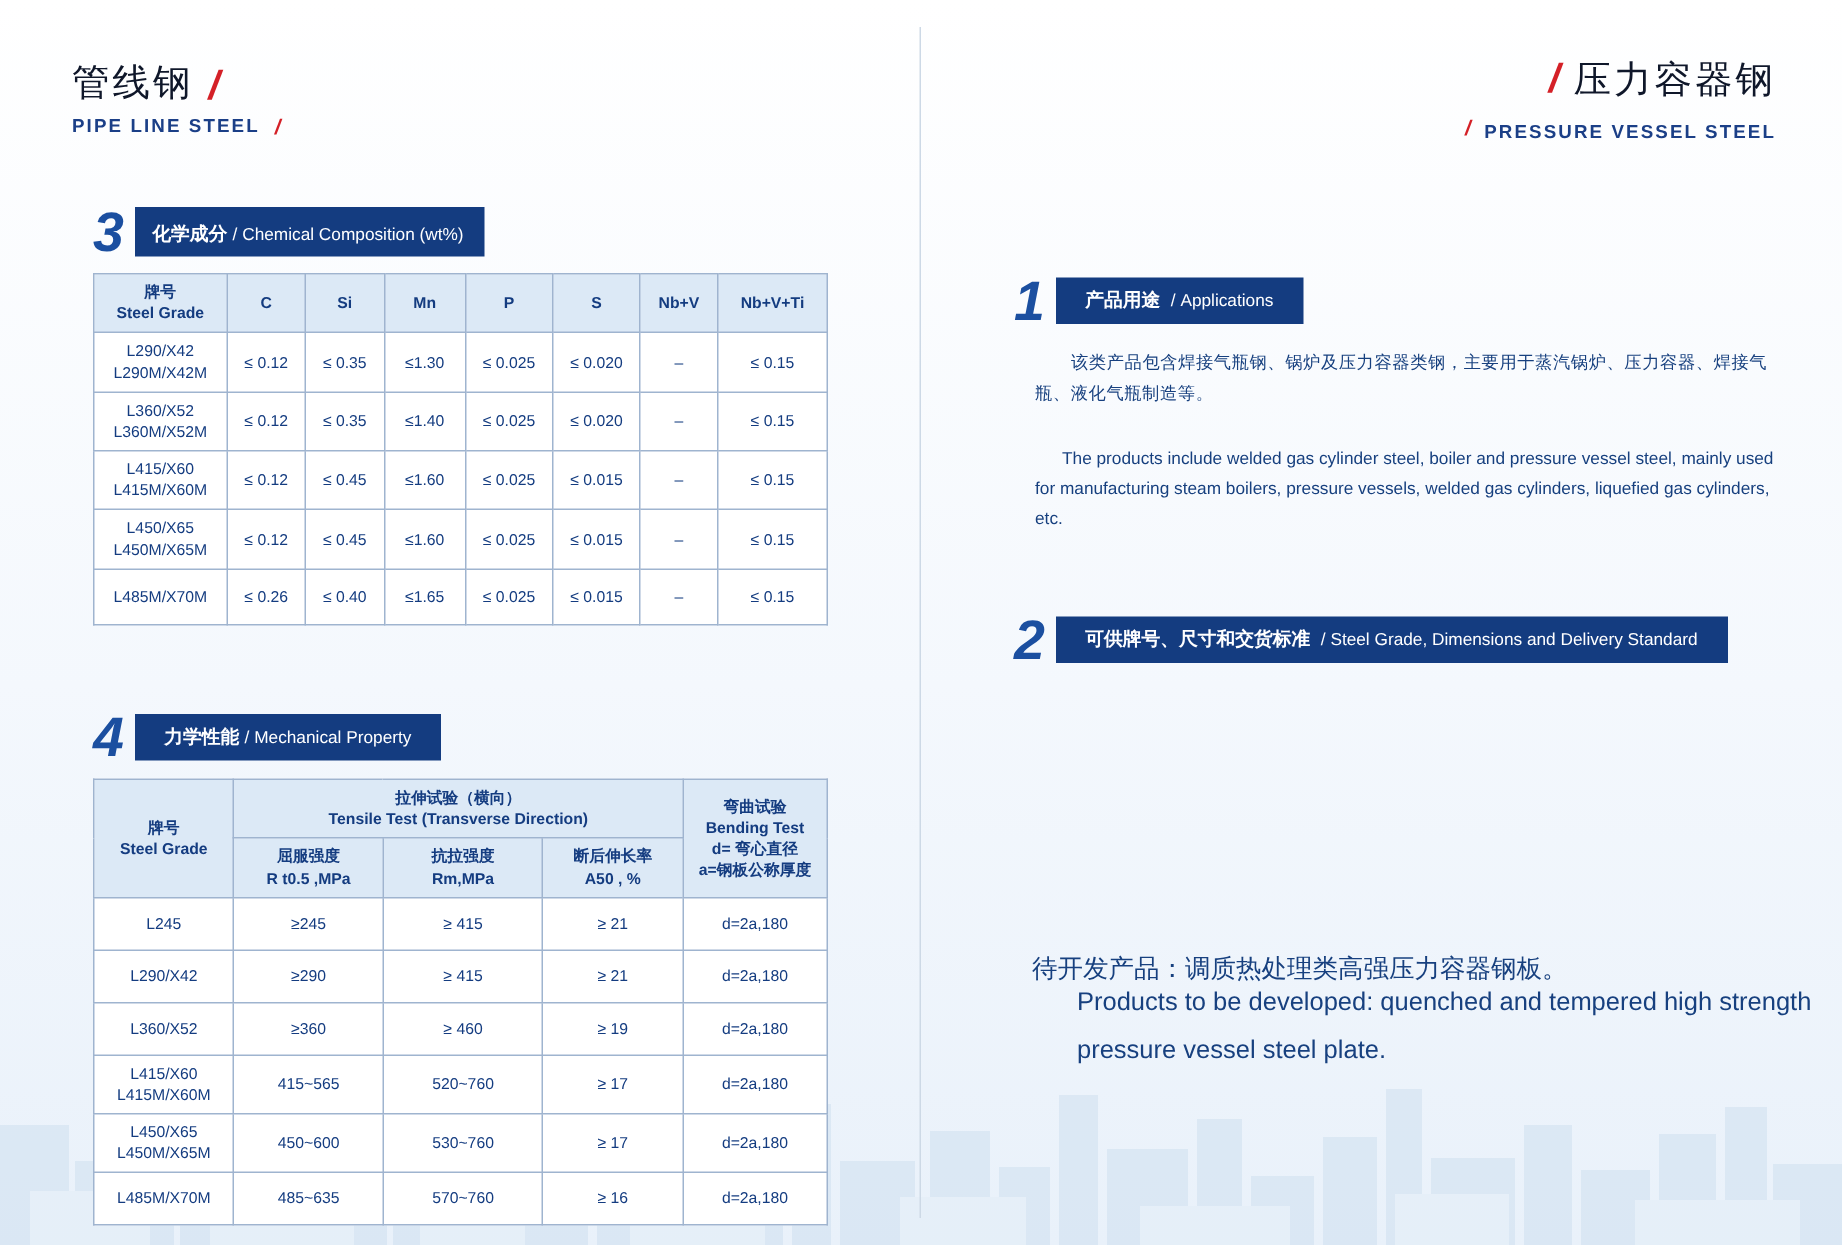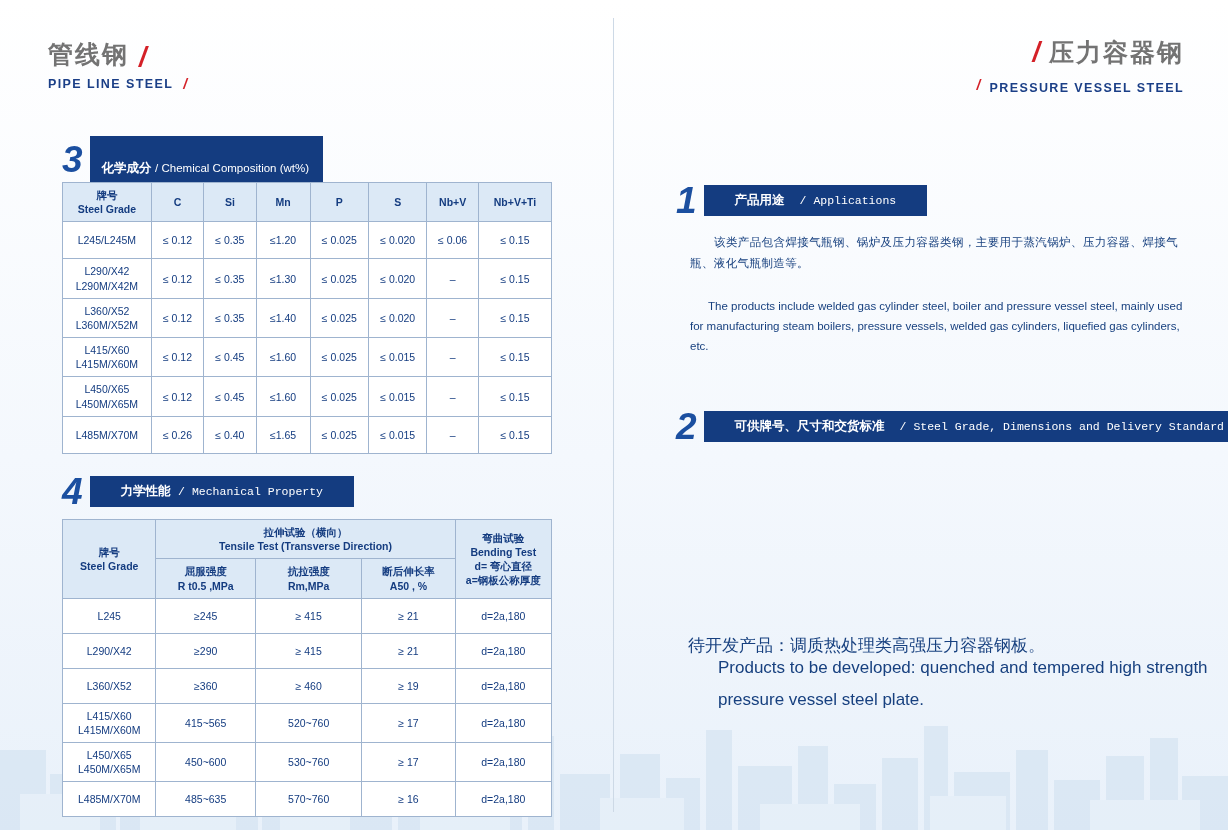--- a/index.html
+++ b/index.html
@@ -13,37 +13,37 @@
   .skyline{position:absolute;left:0;bottom:0;width:1228px;height:160px;z-index:0;opacity:.55;}
   .center-rule{position:absolute;left:613px;top:18px;width:1px;height:794px;background:#cdd9e6;z-index:3;}
 
   
   .page{position:absolute;top:0;height:830px;z-index:4;}
   .left{left:0;width:613px;}
   .right{left:614px;width:614px;}
 
   
   .hdr{position:absolute;}
-  .hdr .cn{font-size:25px;font-weight:bold;color:#737373;letter-spacing:2px;}
+  .hdr .cn{font-size:25px;font-weight:normal;color:#0f172a;letter-spacing:2px;}
   .hdr .en{font-size:12.5px;font-weight:bold;color:#1b3f87;letter-spacing:1.4px;margin-top:6px;}
   .hdr-left{left:48px;top:38px;}
   .hdr-left .row{display:flex;align-items:flex-end;gap:10px;}
   .hdr-right{right:44px;top:36px;text-align:right;}
   .hdr-right .row{display:flex;align-items:center;justify-content:flex-end;gap:9px;}
   .hdr-right .cn{font-size:25px;}
   .hdr-right .en{font-size:12.5px;}
   .sl-big{font-size:27px;color:#d42027;font-weight:bold;font-style:italic;line-height:1;}
   .sl-sm{font-size:14px;color:#d42027;font-weight:bold;font-style:italic;line-height:1;}
 
   
   .sec{position:absolute;display:flex;align-items:center;}
   .sec .num{font-size:37px;font-weight:bold;color:#1b4fa0;font-style:italic;line-height:1;margin-right:7px;}
-  .sec .bar{background:#143c80;color:#fff;padding:24px 14px 6px 12px;font-size:12.5px;font-weight:bold;white-space:nowrap;}
+  .sec .bar{background:#143c80;color:#fff;padding:10px 14px 6px 12px;font-size:12.5px;font-weight:bold;white-space:nowrap;}
   .sec .bar .en{font-weight:normal;font-size:11.5px;}
-  .sec .bar.tall{padding:7px 31px;font-family:Liberation Mono, monospace;}
+  .sec .bar.tall{padding:7px 20px;}
 
   
   table{border-collapse:collapse;position:absolute;background:#fff;}
   table td,table th{border:1px solid #9fb4cf;text-align:center;font-size:10.5px;color:#143c80;padding:5px 3px;font-weight:normal;}
   thead td,thead th{background:#dce9f6;font-weight:bold;font-size:10.5px;line-height:1.25;}
   .lh{line-height:1.35;}
 
   
   #chem{left:62px;top:182px;width:490px;}
   #chem td{height:22px;}
@@ -139,32 +139,20 @@
         <td style="width:56px;">Mn</td>
         <td style="width:62px;">P</td>
         <td style="width:62px;">S</td>
         <td style="width:52px;">Nb+V</td>
         <td style="width:76px;">Nb+V+Ti</td>
       </tr>
     </thead>
     <tbody id="chem-body">
         <tr>
           <td>
-            <div class="lh">L245/L245M</div>
-          </td>
-          <td>≤ 0.12</td>
-          <td>≤ 0.35</td>
-          <td>≤1.20</td>
-          <td>≤ 0.025</td>
-          <td>≤ 0.020</td>
-          <td>≤ 0.06</td>
-          <td>≤ 0.15</td>
-        </tr>
-        <tr>
-          <td>
             <div class="lh">L290/X42</div>
             <div class="lh">L290M/X42M</div>
           </td>
           <td>≤ 0.12</td>
           <td>≤ 0.35</td>
           <td>≤1.30</td>
           <td>≤ 0.025</td>
           <td>≤ 0.020</td>
           <td>–</td>
           <td>≤ 0.15</td>

